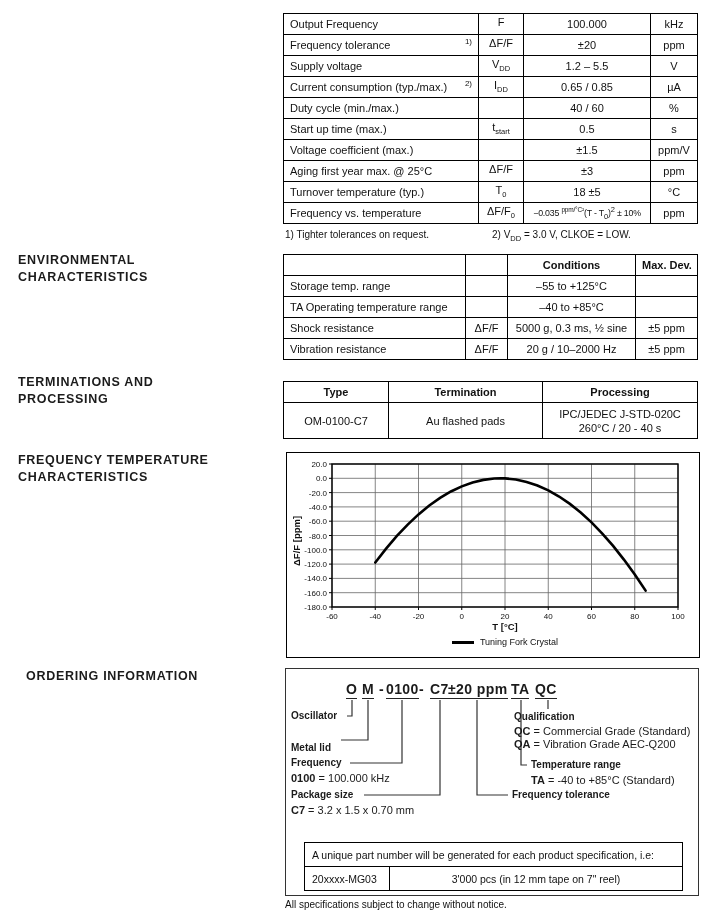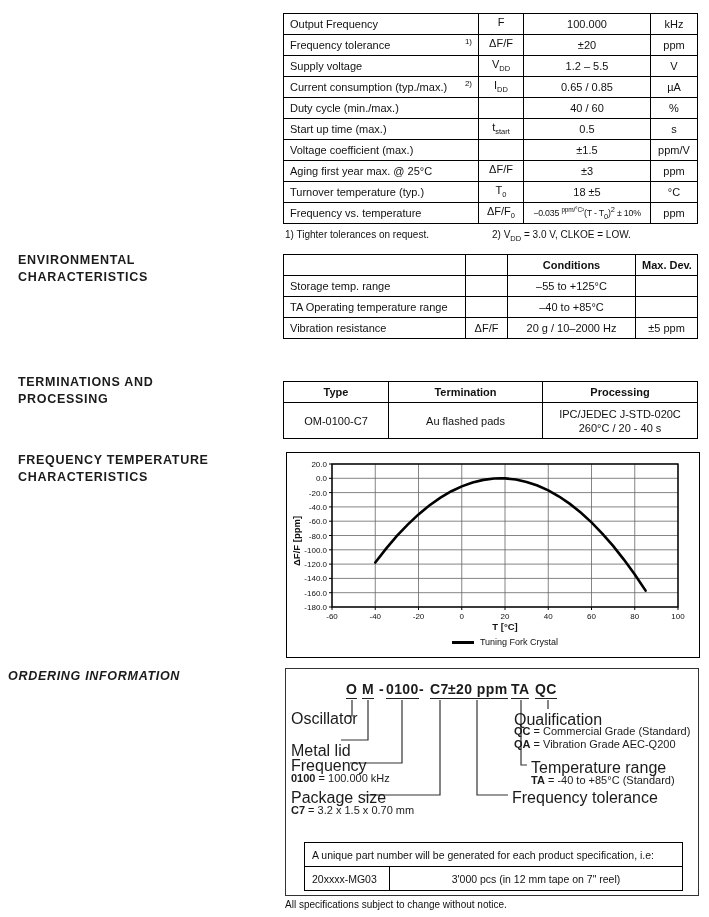--- a/index.html
+++ b/index.html
@@ -34,21 +34,21 @@
   .curve{fill:none;stroke:#000;stroke-width:2.6;stroke-linecap:round;}
   .axis-label{font-size:9.5px;font-weight:bold;text-align:center;color:#111;}
   .ylab{writing-mode:vertical-rl;transform:rotate(180deg);}
   .legend{font-size:9px;display:flex;align-items:center;justify-content:center;gap:6px;color:#111;}
   .legend .swatch{display:inline-block;width:22px;height:3px;background:#000;}
 
   
   .order-box{border:1.5px solid #333;background:#fff;}
   .tk{position:absolute;top:12px;font-size:14px;font-weight:bold;letter-spacing:.4px;color:#1b1b1b;}
   .tk.u{border-bottom:1.5px solid #222;padding-bottom:1px;}
-  .olabel{position:absolute;font-size:16px;font-weight:normal;color:#1b1b1b;white-space:nowrap;}
+  .olabel{position:absolute;font-size:10px;font-weight:bold;color:#1b1b1b;white-space:nowrap;}
   .odetail{position:absolute;font-size:11px;color:#1b1b1b;white-space:nowrap;}
   .odetail .b{font-weight:bold;}
   .leads{stroke:#333;stroke-width:1.2;fill:none;}
 
   table.note{border-collapse:collapse;table-layout:fixed;width:378px;font-size:10.5px;color:#111;}
   table.note td{border:1px solid #000;height:15px;padding:4px 7px;white-space:nowrap;overflow:hidden;}
   table.note td.qty{text-align:center;}
 
   .page-footer{font-size:10px;color:#111;}
 </style>
@@ -66,21 +66,21 @@
   <div class="abs sec-h" style="left:18px;top:374px;width:258px;">
     <span>TERMINATIONS AND</span><br>
     <span>PROCESSING</span>
   </div>
 
   <div class="abs sec-h" style="left:18px;top:452px;width:258px;">
     <span>FREQUENCY TEMPERATURE</span><br>
     <span>CHARACTERISTICS</span>
   </div>
 
-  <div class="abs sec-h" style="left:8px;top:668px;width:258px;font-style:italic;">
+  <div class="abs sec-h" style="left:26px;top:668px;width:258px;">
     <span>ORDERING INFORMATION</span>
   </div>
 
   <div class="abs" style="left:283px;top:13px;">
     <table class="spec">
       <colgroup>
           <col style="width:195px">
           <col style="width:45px">
           <col style="width:127px">
           <col style="width:47px">
@@ -172,20 +172,26 @@
         <td class="param">Storage temp. range</td>
         <td></td>
         <td>–55 to +125°C</td>
         <td></td>
       </tr>
       <tr>
         <td class="param">TA Operating temperature range</td>
         <td></td>
         <td>–40 to +85°C</td>
         <td></td>
+      </tr>
+      <tr>
+        <td class="param">Shock resistance</td>
+        <td>ΔF/F</td>
+        <td>5000 g, 0.3 ms, ½ sine</td>
+        <td>±5 ppm</td>
       </tr>
       <tr>
         <td class="param">Vibration resistance</td>
         <td>ΔF/F</td>
         <td>20 g / 10–2000 Hz</td>
         <td>±5 ppm</td>
       </tr>
     </tbody>
       </table>
   </div>

